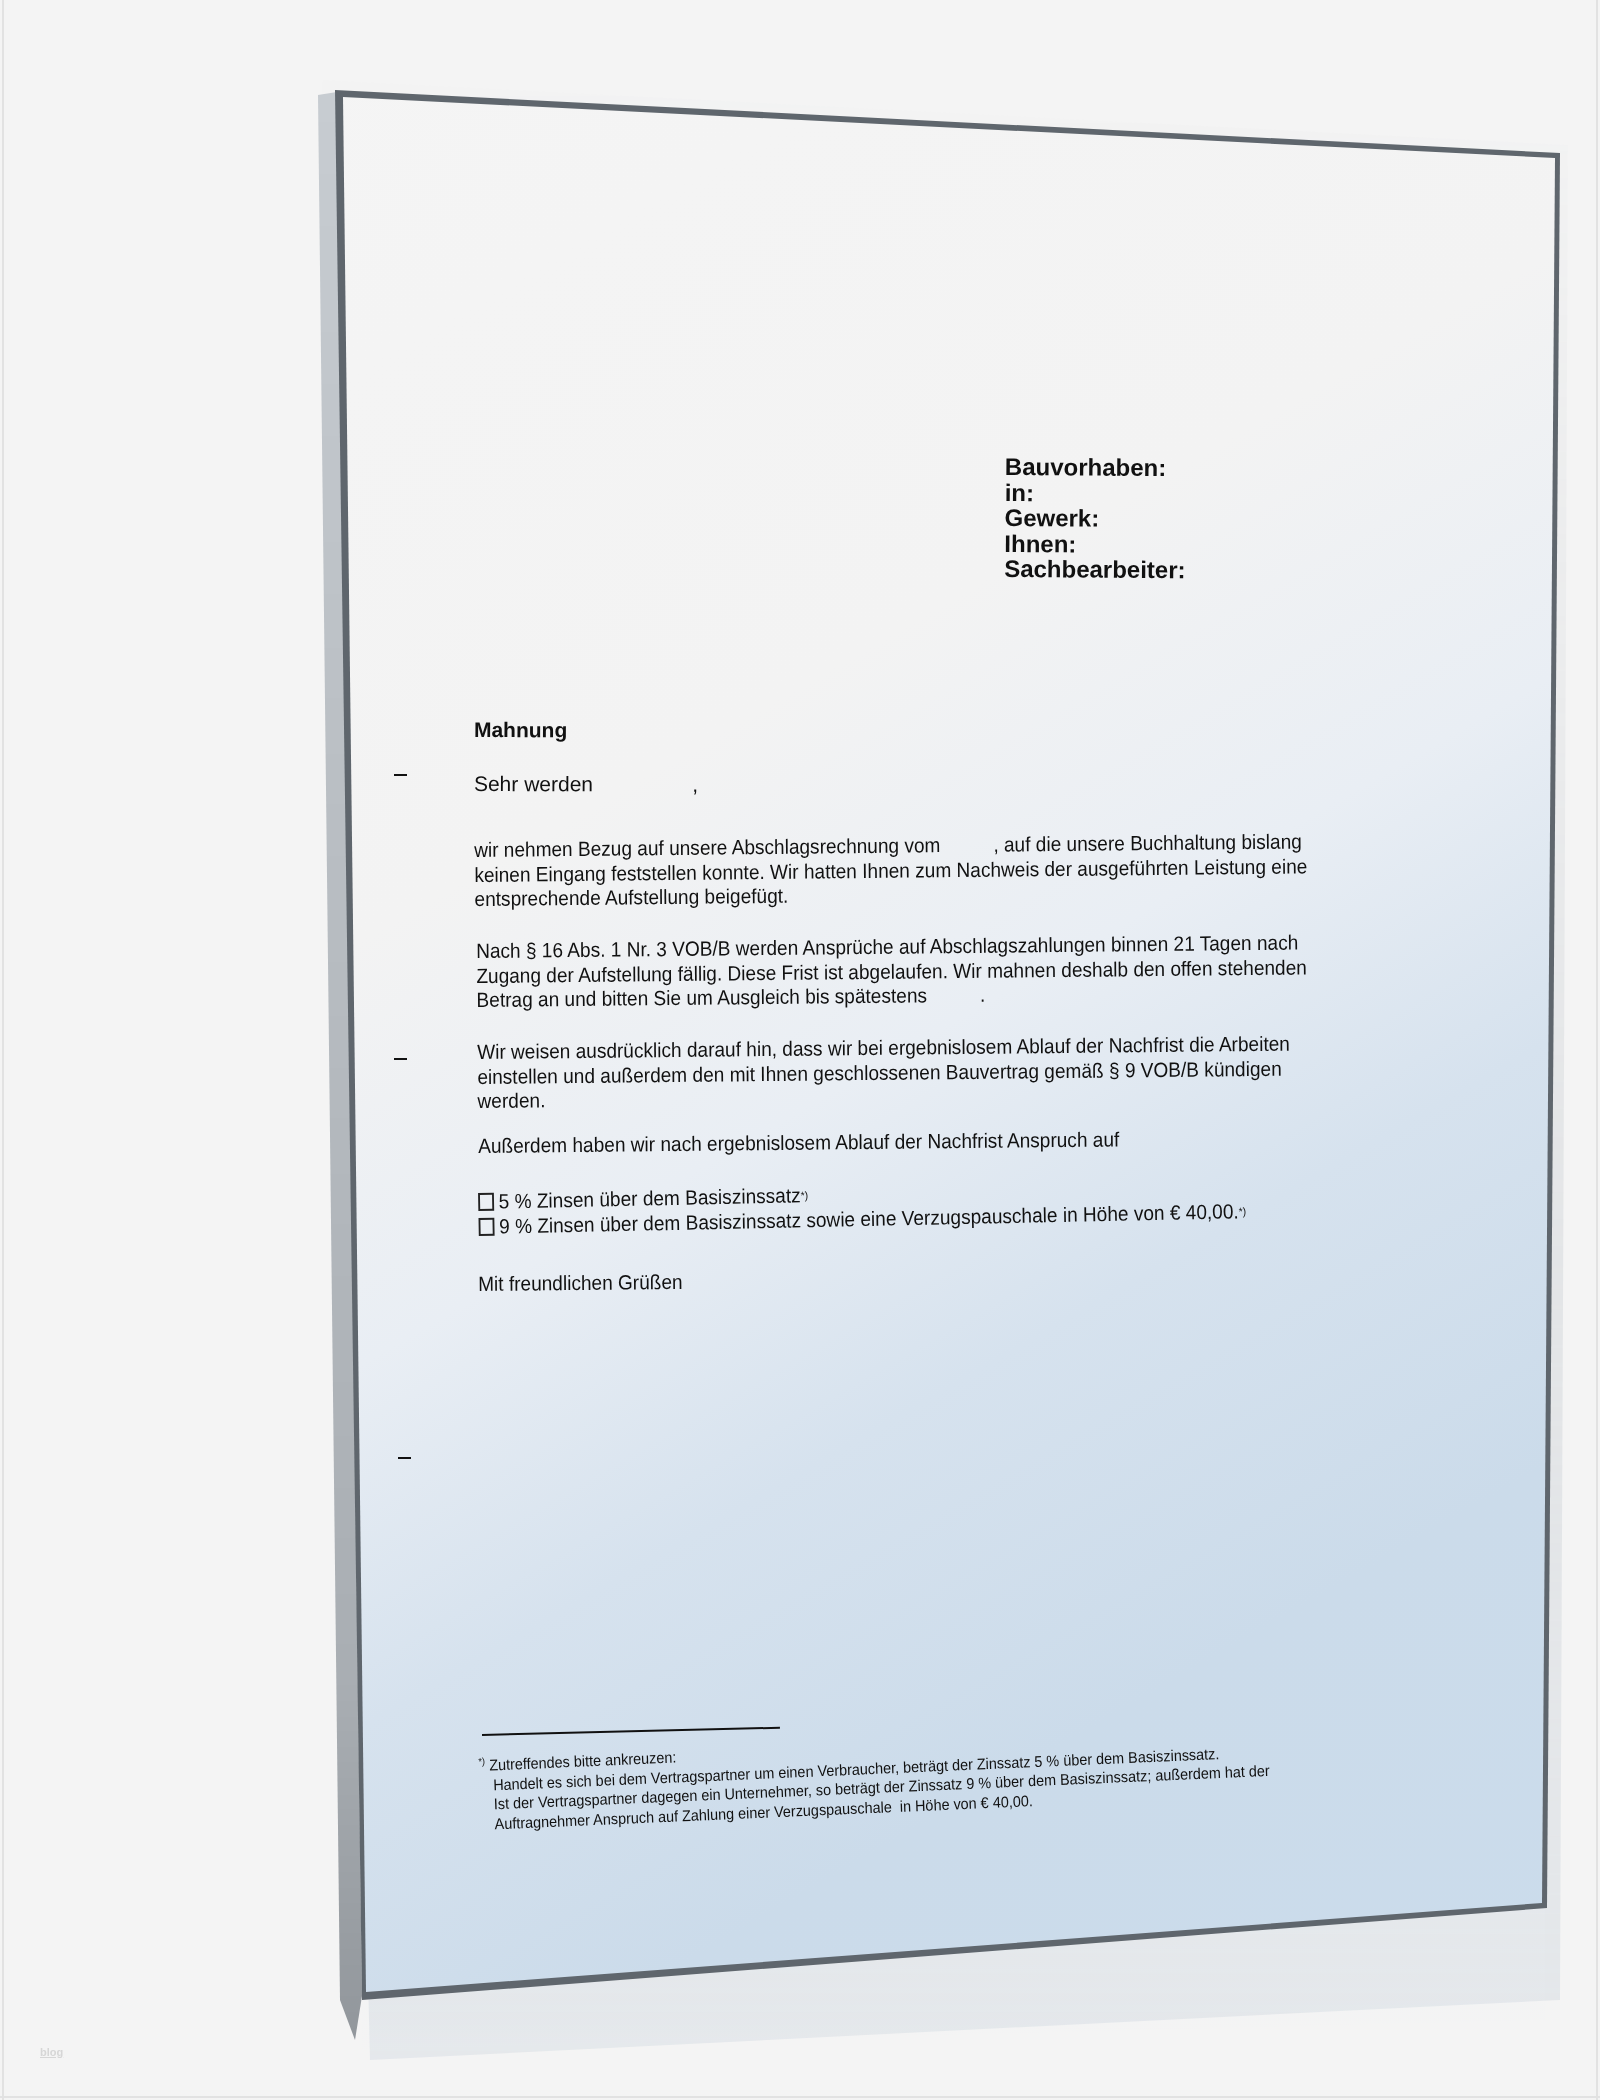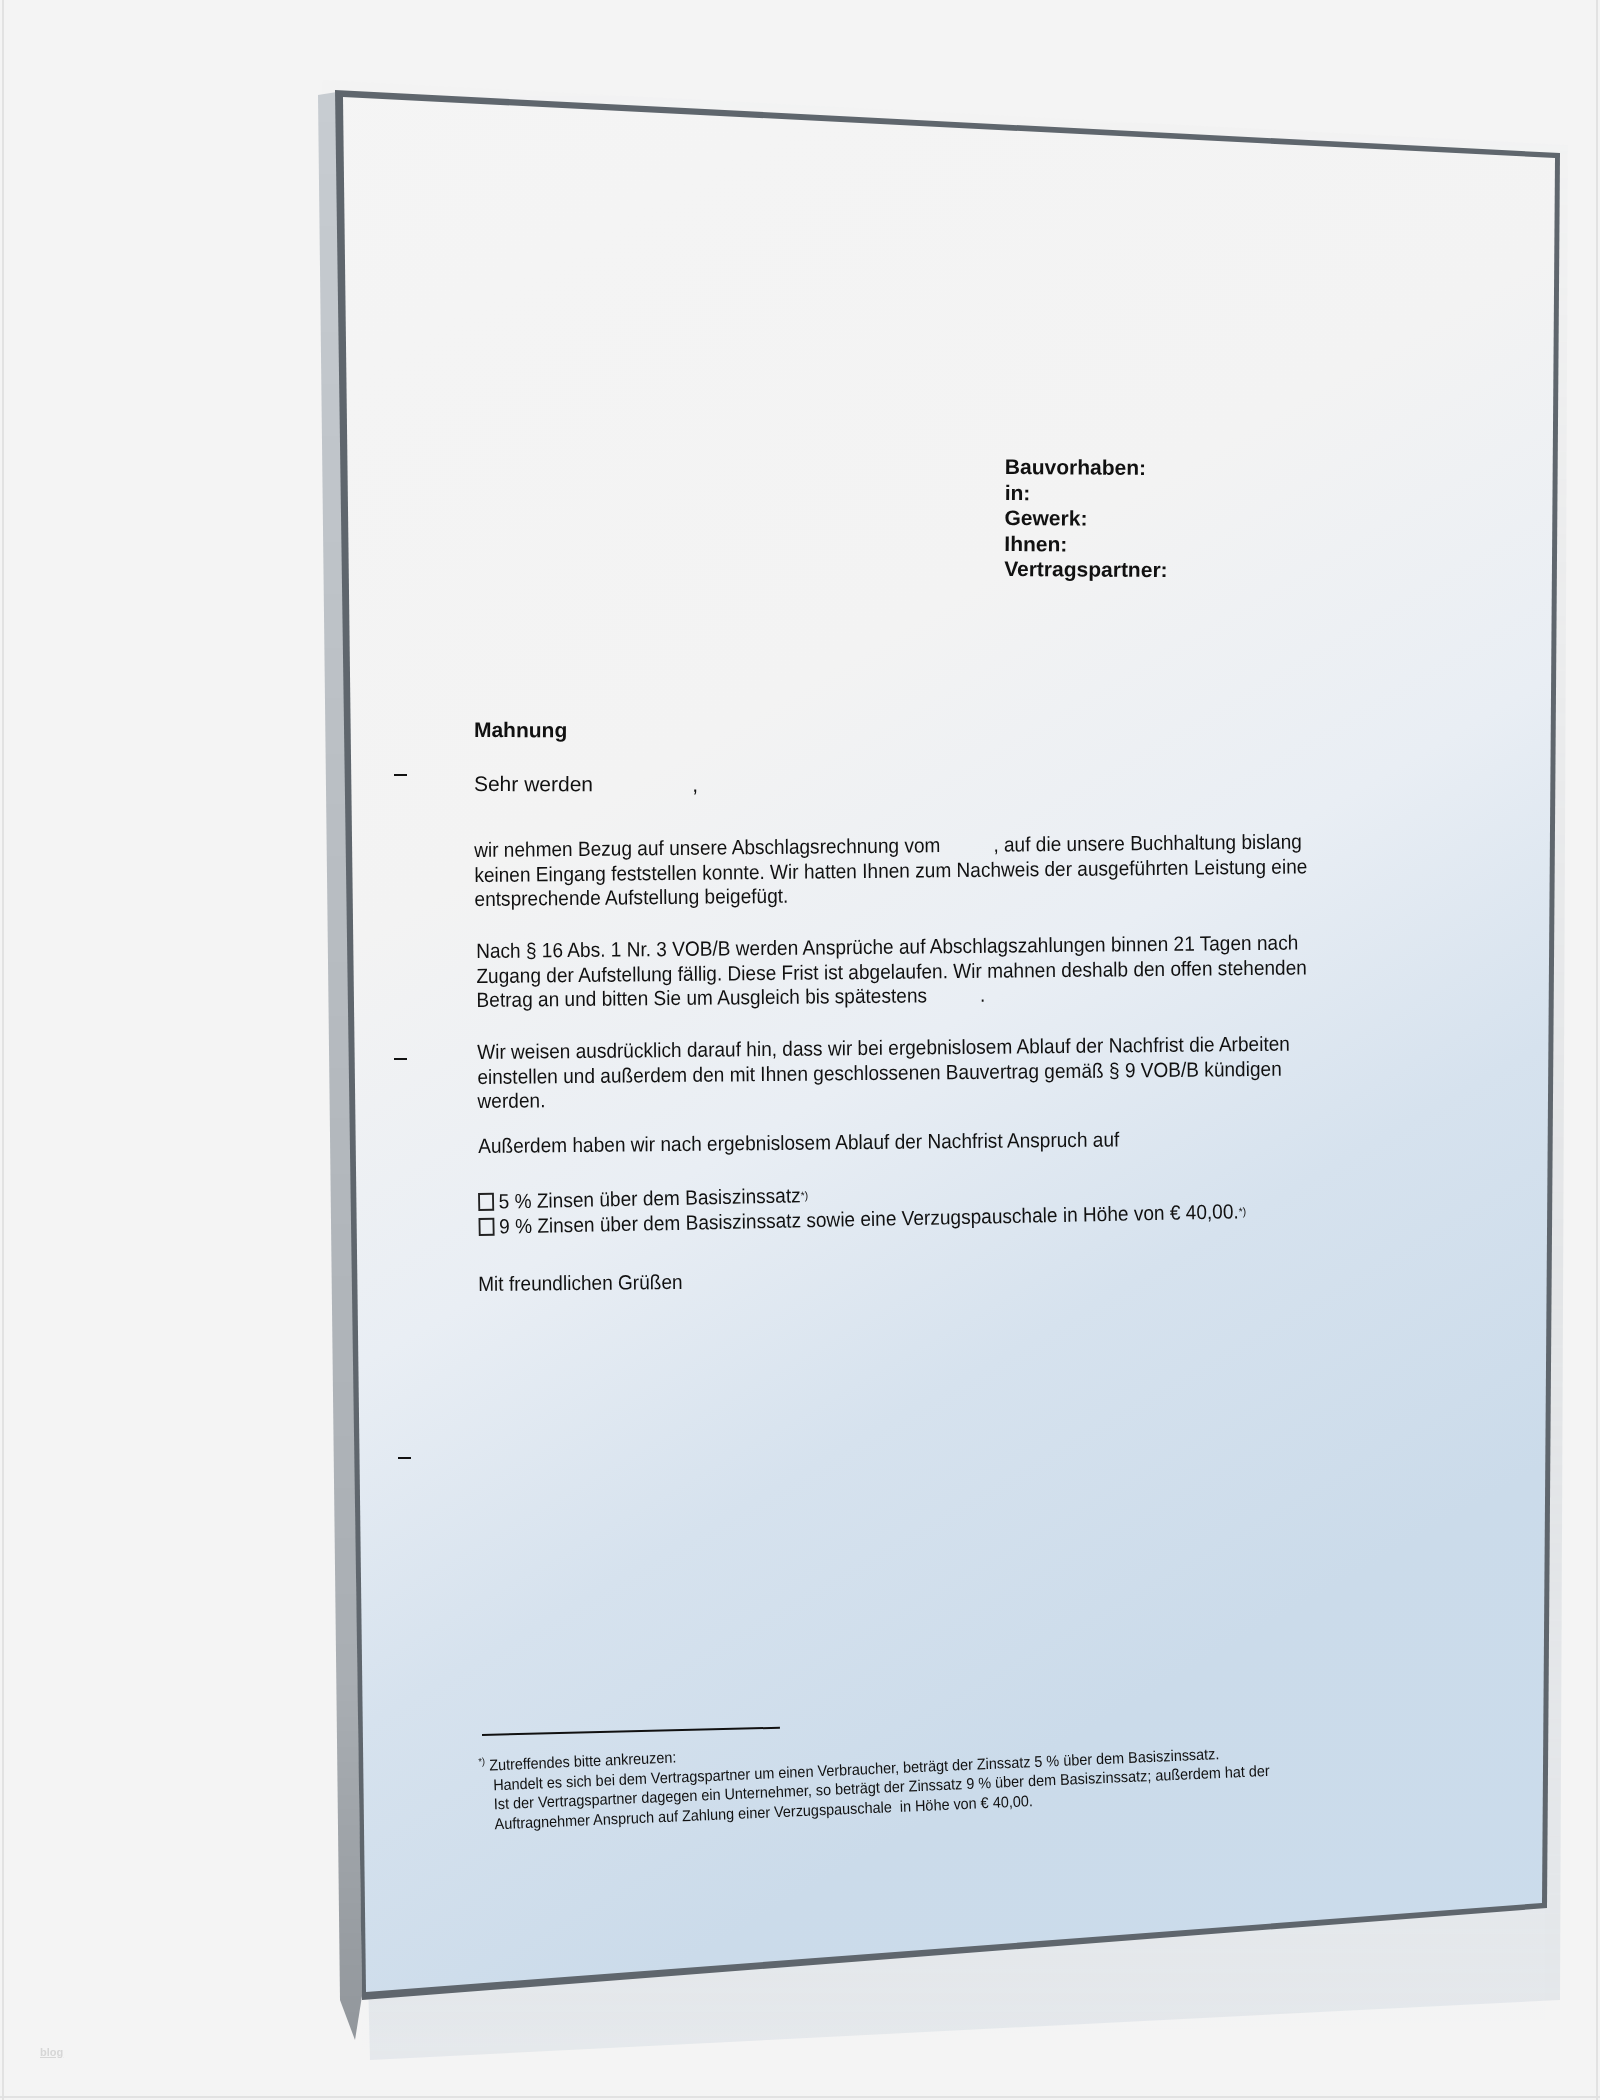--- a/index.html
+++ b/index.html
@@ -64,21 +64,21 @@
   }
   
   .blk {
     position: absolute;
     transform-origin: 0 0;
   }
   .meta-block {
     left: 1005px;
     top: 454px;
     font-weight: bold;
-    font-size: 21px;
+    font-size: 24px;
     line-height: 25.5px;
     transform: rotate(0.4deg);
   }
   .meta-block div { white-space: nowrap; }
   .subject {
     left: 474px;
     top: 718px;
     font-weight: bold;
     font-size: 21px;
     transform: rotate(0.2deg);
@@ -182,21 +182,21 @@
 <div class="page-edge"></div>
 <div class="page"></div>
 
 <div class="page-content">
 
   <div class="blk meta-block">
     <div>Bauvorhaben:</div>
     <div>in:</div>
     <div>Gewerk:</div>
     <div>Ihnen:</div>
-    <div>Vertragspartner:</div>
+    <div>Sachbearbeiter:</div>
   </div>
 
   <div class="fold-mark" style="left:394px;top:774px;"></div>
   <div class="fold-mark" style="left:394px;top:1058px;"></div>
   <div class="fold-mark" style="left:398px;top:1457px;"></div>
 
   <div class="blk subject">Mahnung</div>
   <div class="blk salutation">Sehr werden                 ,</div>
 
   <div class="blk para p1">

